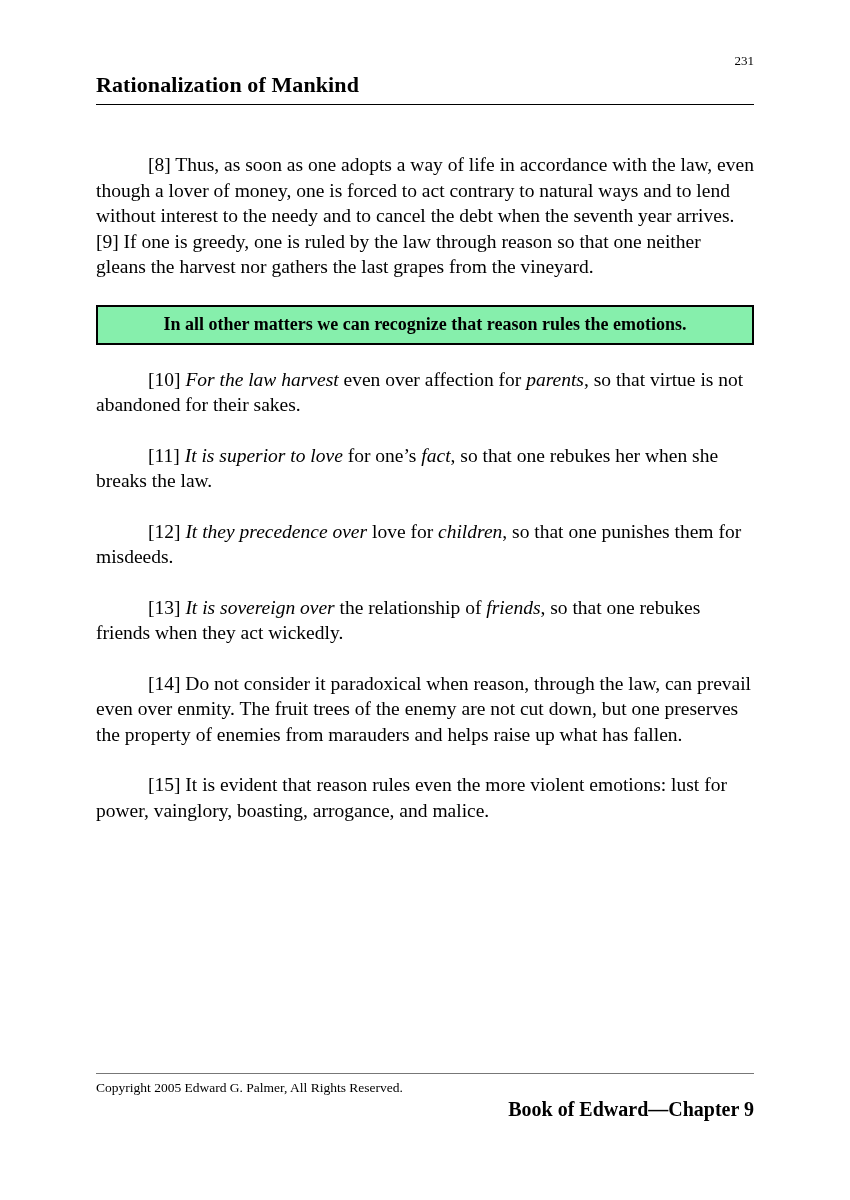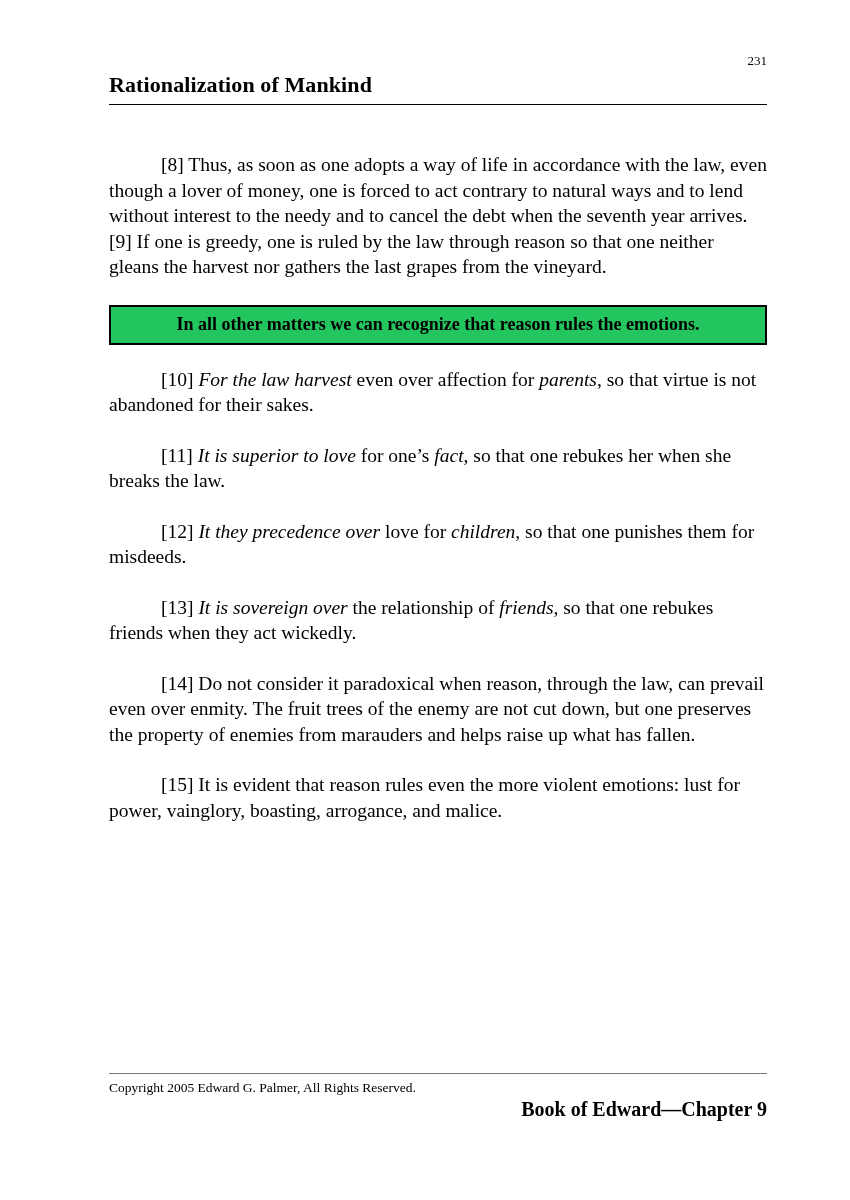--- a/index.html
+++ b/index.html
@@ -10,21 +10,21 @@
   body {
     width: 850px;
     height: 1200px;
     font-family: "Liberation Serif", serif;
     color: #000000;
     position: relative;
     overflow: hidden;
   }
   .page {
     position: absolute;
-    left: 13px; top: 0;
+    left: 0; top: 0;
     width: 802px;
     height: 1200px;
     box-sizing: border-box;
   }
   .content {
     position: absolute;
     left: 96px;
     top: 0;
     width: 658px;
     height: 1200px;
@@ -78,21 +78,21 @@
   .boxed-heading {
     box-sizing: border-box;
     border: 2px solid #000;
     padding: 7px 10px 8px 10px;
     margin: 8px 0 22px 0;
     font-size: 18px;
     font-weight: bold;
     text-align: center;
     text-indent: 0;
     line-height: 21px;
-    background: #22c55e;
+    background: #86efac;
   }
 
   
   .footer-rule {
     position: absolute;
     left: 0;
     top: 1073px;
     width: 658px;
     height: 1px;
     background: #777;

